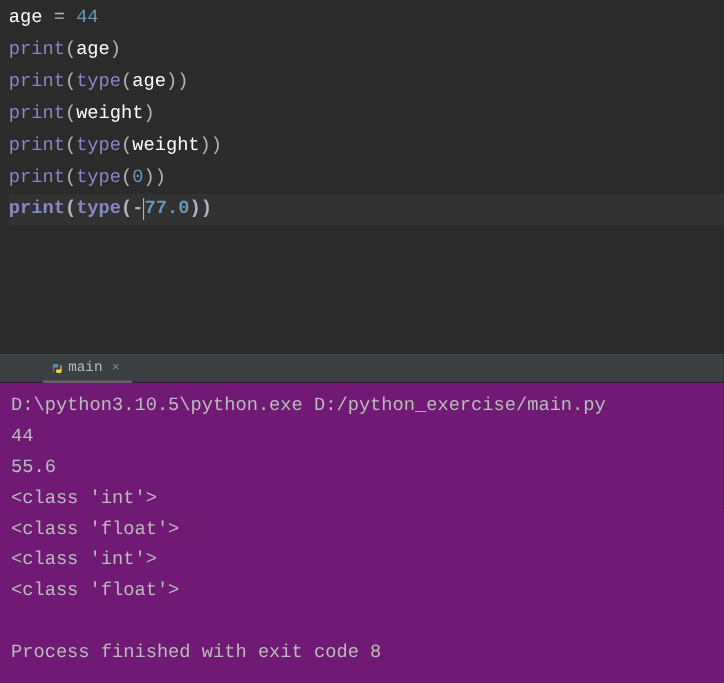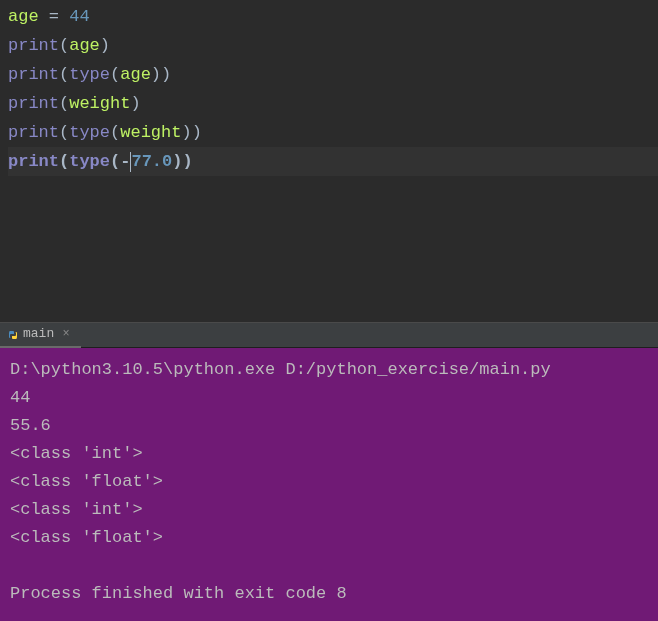--- a/index.html
+++ b/index.html
@@ -27,21 +27,21 @@
       height: 29px;
       line-height: 29px;
       cursor: text;
     }
     .code-line.highlighted {
       background: #323232;
       font-weight: bold;
     }
     .builtin { color: #8888c6; }
     .number { color: #6897bb; }
-    .identifier { color: #bef264; }
+    .identifier { color: #ffffff; }
     .operator { color: #a9b7c6; }
     .paren { color: #a9b7c6; }
     .cursor {
       display: inline-block;
       width: 1px;
       height: 20px;
       background: #a9b7c6;
       vertical-align: middle;
       margin: 0;
     }
@@ -56,20 +56,21 @@
     .tab {
       display: flex;
       align-items: center;
       padding: 0 8px;
       height: 24px;
       font-size: 13px;
       color: #bbbbbb;
       gap: 5px;
       border-bottom: 2px solid #6a6a6a;
       margin-bottom: -1px;
+      margin-left: 39px;
     }
     .tab-icon {
       width: 10px;
       height: 10px;
       display: inline-flex;
       align-items: center;
       justify-content: center;
     }
     .close-icon {
       color: #888888;
@@ -95,20 +96,21 @@
   </style>
 </head>
 <body>
 
 <div class="editor" id="editor">
     <div class="code-line"><span class="identifier">age</span><span class="operator"> = </span><span class="number">44</span></div>
     <div class="code-line"><span class="builtin">print</span><span class="paren">(</span><span class="identifier">age</span><span class="paren">)</span></div>
     <div class="code-line"><span class="builtin">print</span><span class="paren">(</span><span class="builtin">type</span><span class="paren">(</span><span class="identifier">age</span><span class="paren">))</span></div>
     <div class="code-line"><span class="builtin">print</span><span class="paren">(</span><span class="identifier">weight</span><span class="paren">)</span></div>
     <div class="code-line"><span class="builtin">print</span><span class="paren">(</span><span class="builtin">type</span><span class="paren">(</span><span class="identifier">weight</span><span class="paren">))</span></div>
+    <div class="code-line"><span class="builtin">print</span><span class="paren">(</span><span class="builtin">type</span><span class="paren">(</span><span class="number">0</span><span class="paren">))</span></div>
     <div class="code-line highlighted"><span class="builtin">print</span><span class="paren">(</span><span class="builtin">type</span><span class="paren">(-</span><span class="cursor"></span><span class="number">77.0</span><span class="paren">))</span></div>
   </div>
 
 <div class="tab-bar">
   <div class="tab">
     <span class="tab-icon">
       <svg width="10" height="10" viewBox="0 0 10 10">
         <path d="M2 1 L5 1 Q6 1 6 2 L6 4 L3 4 Q2 4 2 5 L2 7 Q2 8 3 8 L2 8 Q1 8 1 7 L1 3 Q1 1 2 1 Z" fill="#4b8bbe"></path>
         <path d="M8 9 L5 9 Q4 9 4 8 L4 6 L7 6 Q8 6 8 5 L8 3 Q8 2 7 2 L8 2 Q9 2 9 3 L9 7 Q9 9 8 9 Z" fill="#ffd43b"></path>
       </svg>

